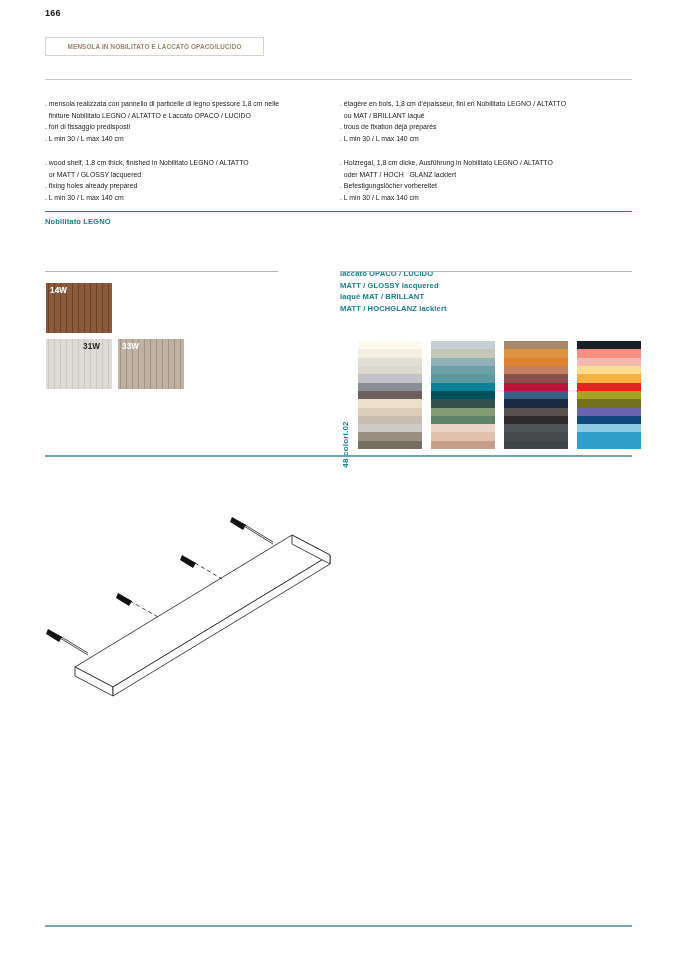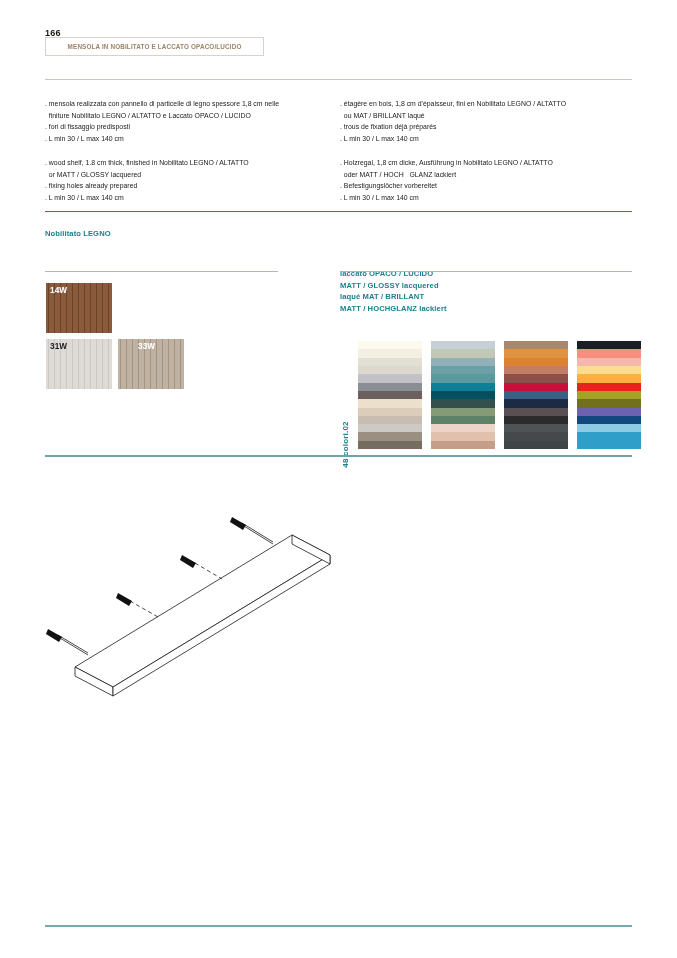--- a/index.html
+++ b/index.html
@@ -6,21 +6,21 @@
   html,body{margin:0;padding:0;background:#ffffff;}
   body{
     width:677px;height:958px;position:relative;overflow:hidden;
     font-family:"Liberation Sans","DejaVu Sans",sans-serif;
     color:#1a1a1a;
   }
   .page{position:absolute;inset:0;}
 
   
   .folio{
-    position:absolute;left:45px;top:28px;
+    position:absolute;left:45px;top:8px;
     font-size:9px;font-weight:bold;color:#1a1a1a;letter-spacing:.2px;
   }
 
   
   .hdr-box{
     position:absolute;left:45px;top:37px;width:219px;height:19px;
     border:1px solid #d8d2ca;background:#fff;
     display:flex;align-items:center;justify-content:center;
     box-sizing:border-box;
   }
@@ -61,21 +61,21 @@
   .spec.col-l{left:45px;}
   .spec.col-r{left:340px;}
   .spec.blk1{top:98px;}
   .spec.blk2{top:157px;}
 
   
   .sec-head{
     position:absolute;color:#1b7f8e;font-weight:bold;
     font-size:7.6px;line-height:11.6px;letter-spacing:.1px;white-space:pre;
   }
-  .sec-head.left{left:45px;top:228px;}
+  .sec-head.left{left:45px;top:216px;}
   .sec-head.right{left:340px;top:224px;margin-top:44px;}
 
   
   .wood-grid{position:absolute;left:46px;top:283px;}
   .wood-row{display:flex;margin-bottom:6px;}
   .wood-cell{
     width:66px;height:50px;margin-right:6px;position:relative;
     overflow:hidden;
   }
   .wood-cell .grain{position:absolute;inset:0;}
@@ -150,25 +150,25 @@
   <div class="wood-grid" id="wood-grid">
       <div class="wood-row">
         <div class="wood-cell">
           <div class="grain" style="background: repeating-linear-gradient(90deg, rgb(138, 90, 60) 0px, rgb(138, 90, 60) 2px, rgb(109, 67, 40) 2px, rgb(109, 67, 40) 3px, rgb(138, 90, 60) 3px, rgb(138, 90, 60) 6px), linear-gradient(rgba(255, 255, 255, 0.1), rgba(0, 0, 0, 0.1)); background-blend-mode: normal, overlay;"></div>
           <div class="wood-lab" style="color: rgb(255, 255, 255);">14W</div>
         </div>
       </div>
       <div class="wood-row">
         <div class="wood-cell">
           <div class="grain" style="background: repeating-linear-gradient(90deg, rgb(222, 219, 215) 0px, rgb(222, 219, 215) 2px, rgb(203, 199, 194) 2px, rgb(203, 199, 194) 3px, rgb(222, 219, 215) 3px, rgb(222, 219, 215) 6px), linear-gradient(rgba(255, 255, 255, 0.1), rgba(0, 0, 0, 0.1)); background-blend-mode: normal, overlay;"></div>
-          <div class="wood-lab" style="color: rgb(26, 26, 26);">31W</div>
+          <div class="wood-lab" style="color: rgb(26, 26, 26); padding-left: 33px;">31W</div>
         </div>
         <div class="wood-cell">
           <div class="grain" style="background: repeating-linear-gradient(90deg, rgb(191, 178, 163) 0px, rgb(191, 178, 163) 2px, rgb(163, 147, 127) 2px, rgb(163, 147, 127) 3px, rgb(191, 178, 163) 3px, rgb(191, 178, 163) 6px), linear-gradient(rgba(255, 255, 255, 0.1), rgba(0, 0, 0, 0.1)); background-blend-mode: normal, overlay;"></div>
-          <div class="wood-lab" style="color: rgb(255, 255, 255); padding-left: 16px;">33W</div>
+          <div class="wood-lab" style="color: rgb(255, 255, 255);">33W</div>
         </div>
       </div>
       <div class="wood-row">
       </div>
     </div>
 
   <div class="pal-wrap">
     <div class="pal-vlabel">
       <span>48 colori.02</span>
     </div>

